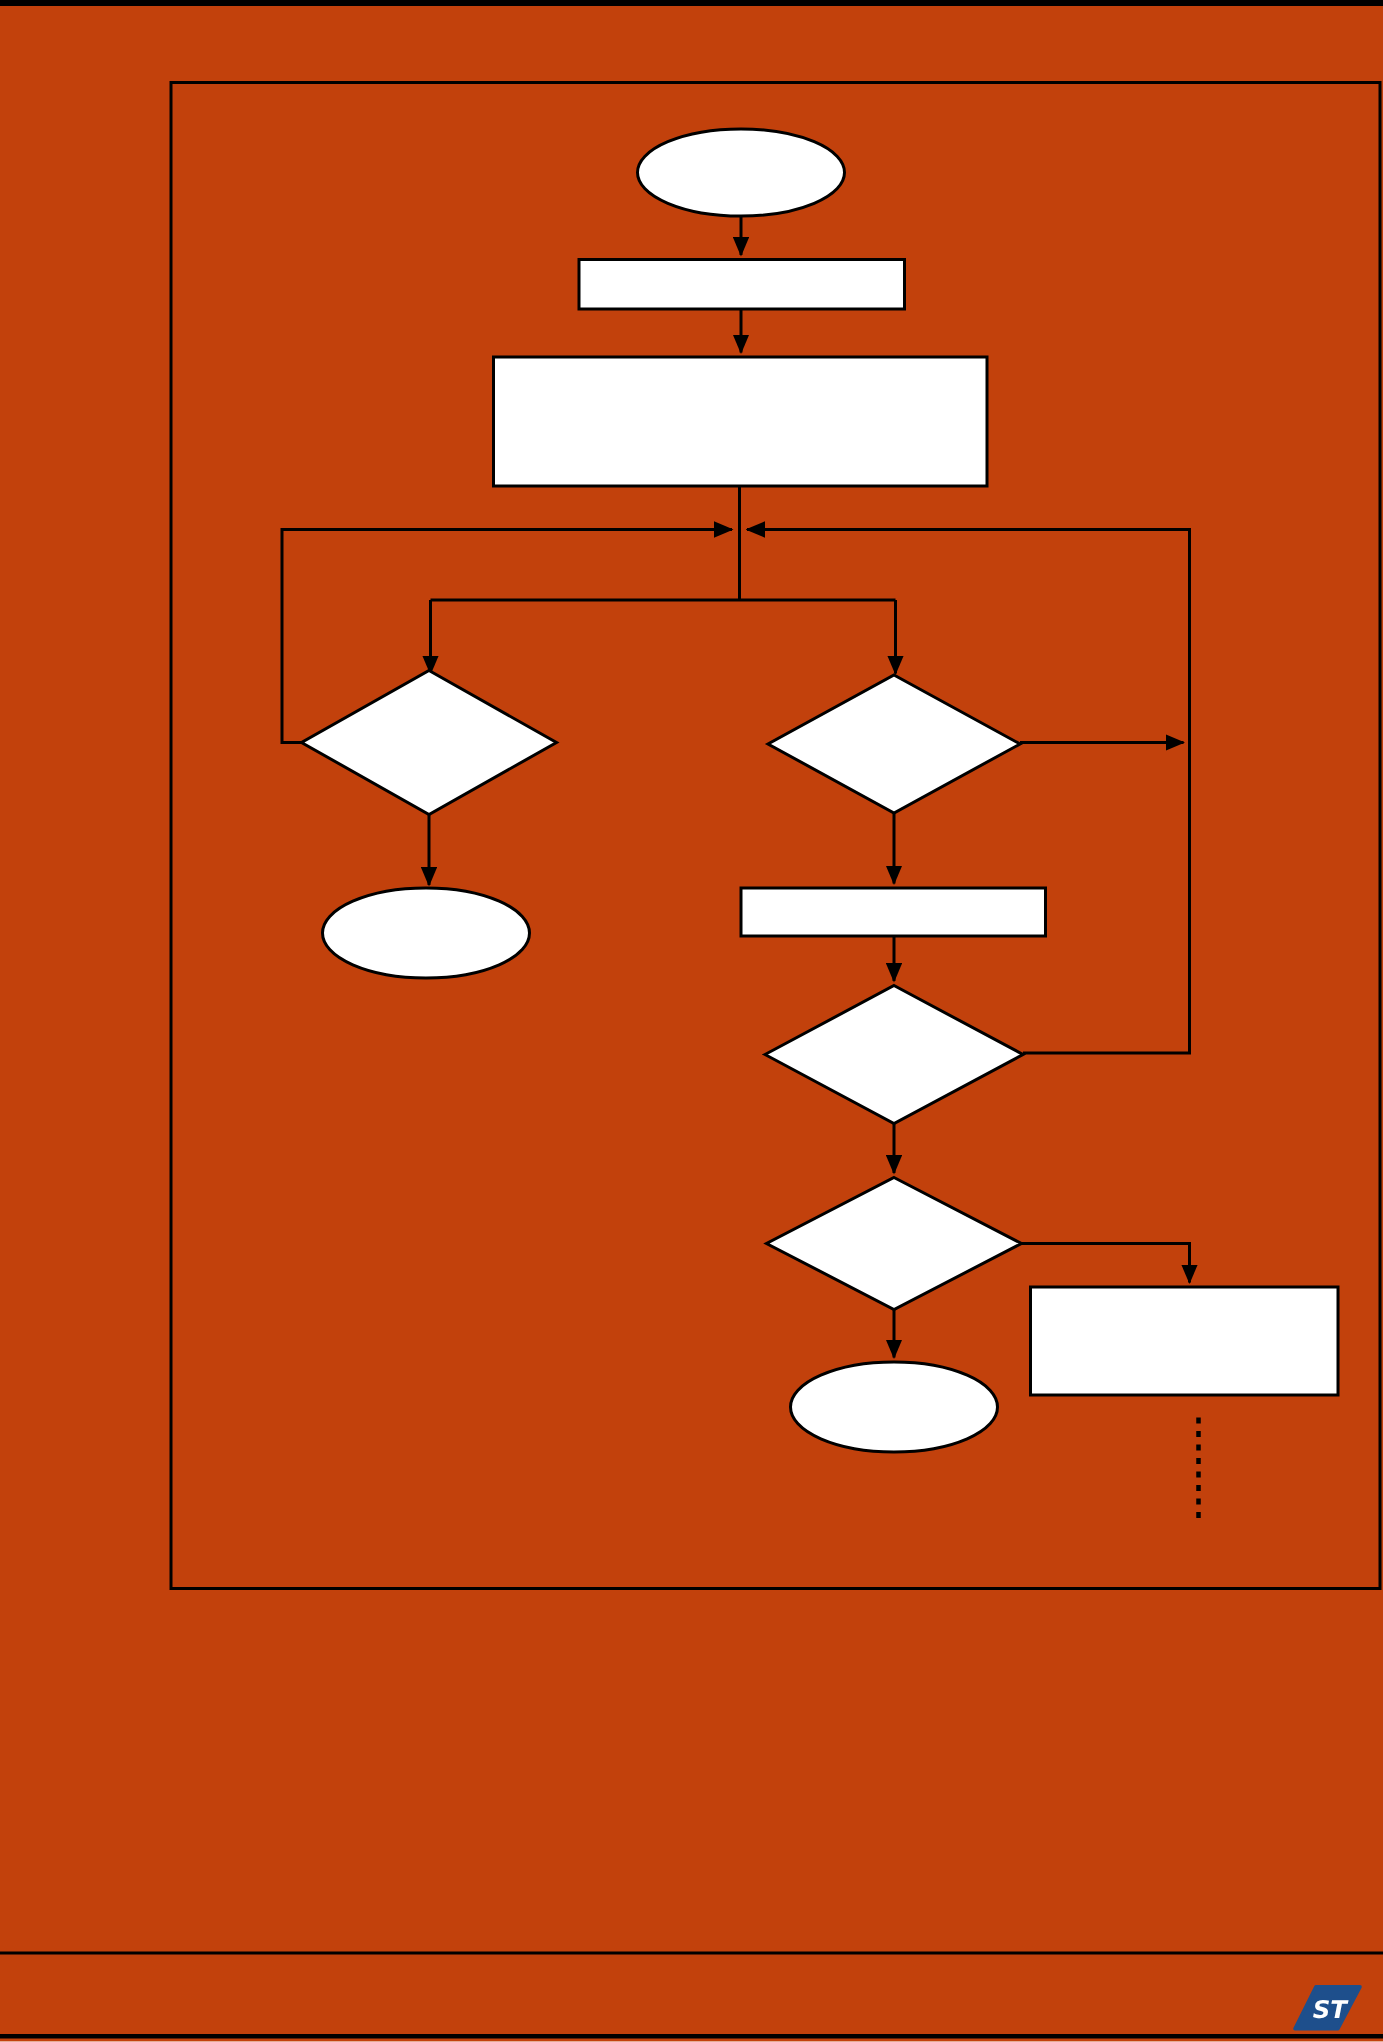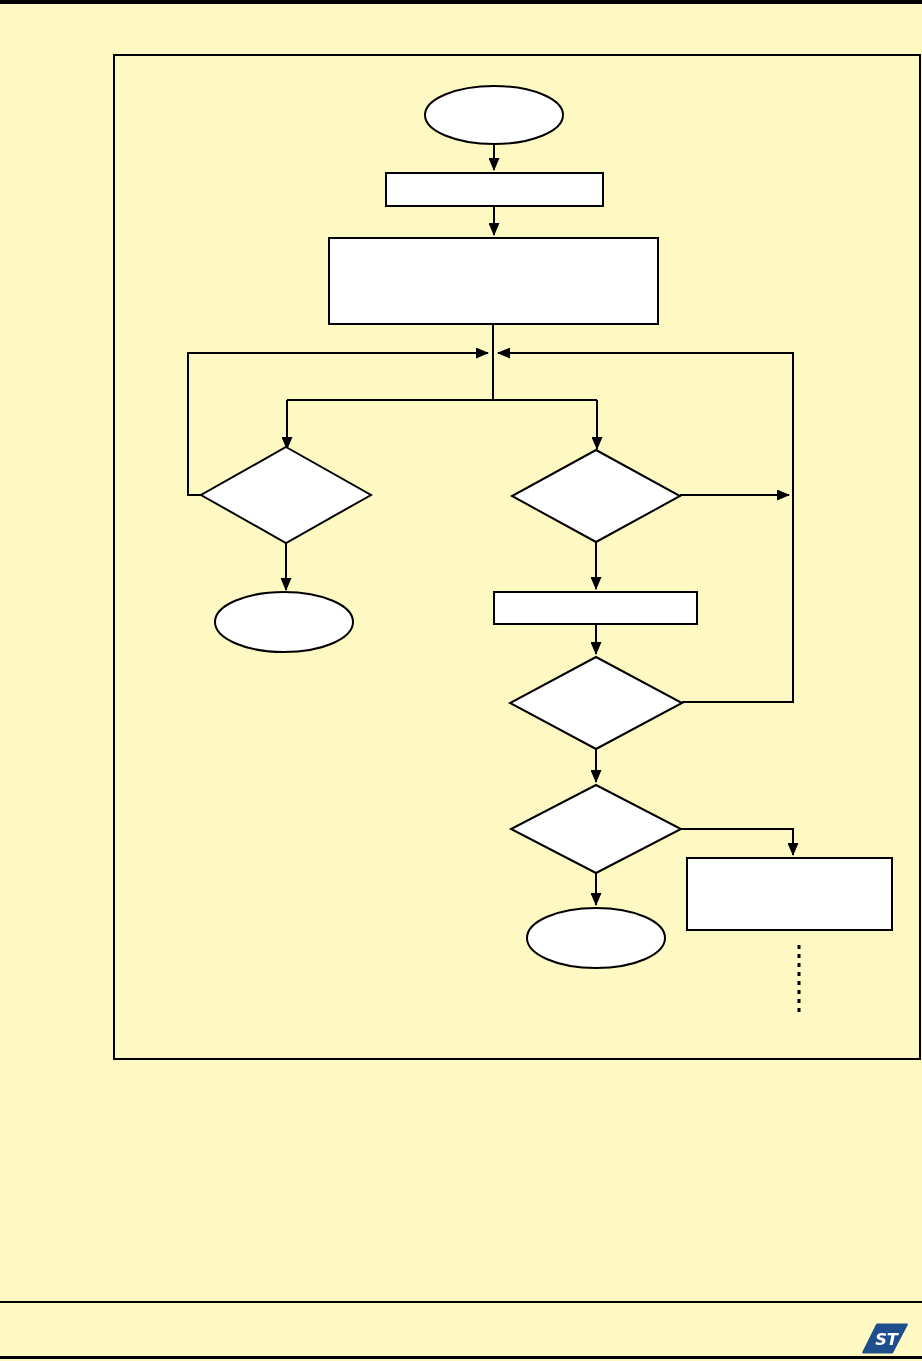--- a/index.html
+++ b/index.html
@@ -1,21 +1,21 @@
 <!DOCTYPE html>
 <html><head>
 <meta charset="utf-8">
 <style>
   html, body { margin: 0; padding: 0; background: #ffffff; }
   body { font-family: "Liberation Sans", sans-serif; }
   .page {
     position: relative;
     width: 922px;
     height: 1361px;
-    background: #fef9c3;
+    background: #c2410c;
     overflow: hidden;
   }
   .top-bar {
     position: absolute;
     left: 0; top: 0;
     width: 100%; height: 4px;
     background: #000000;
   }
   .flow-svg {
     position: absolute;

